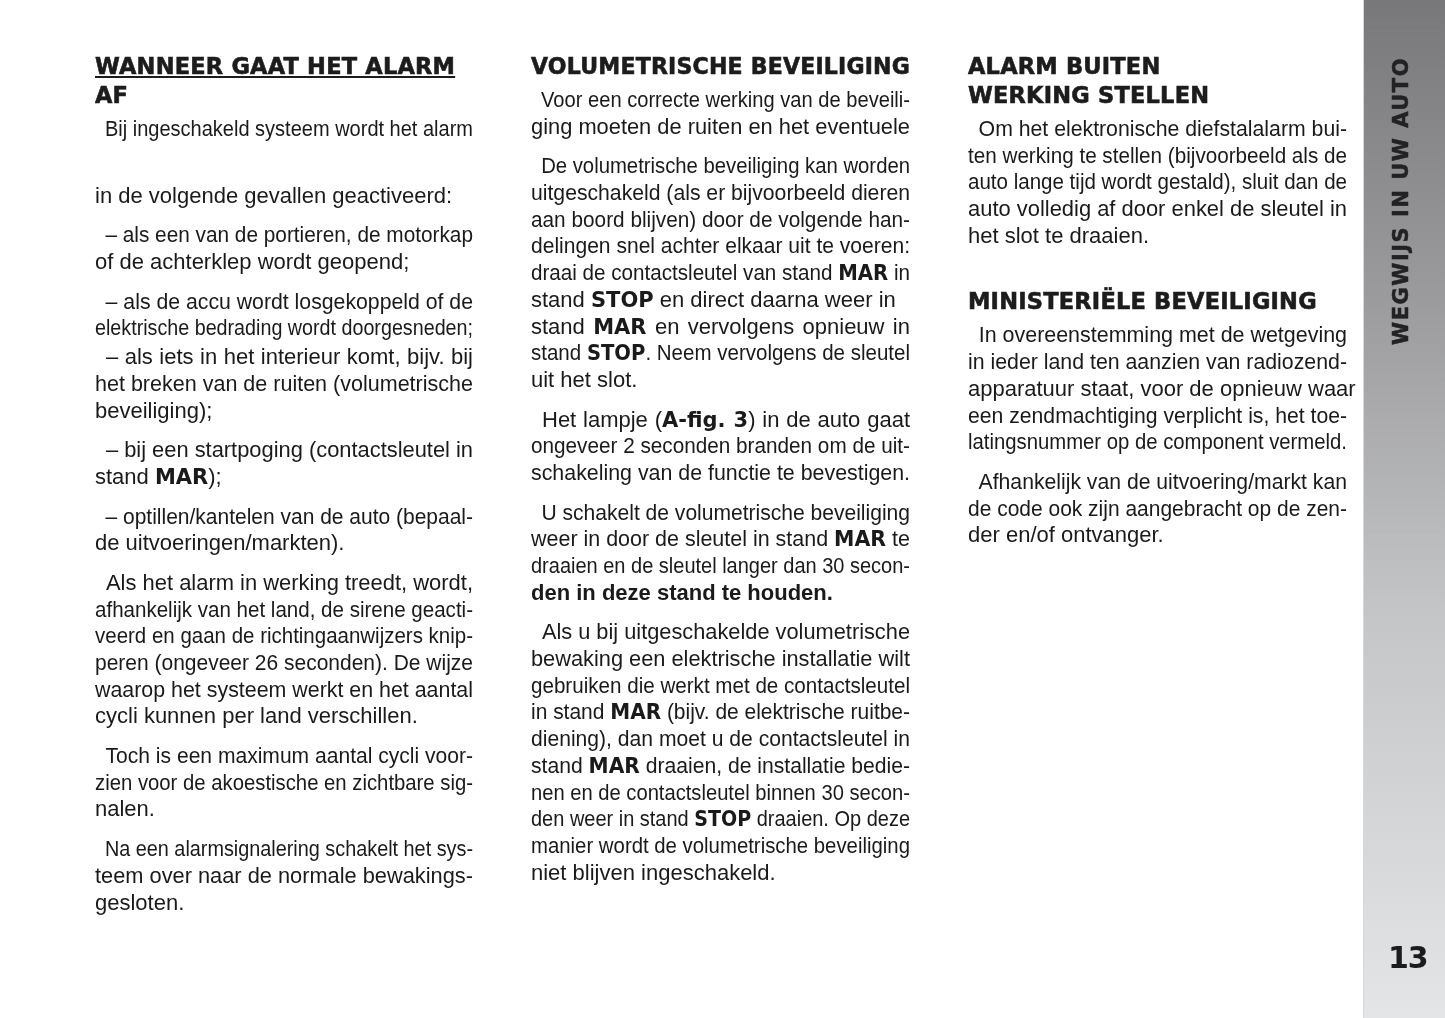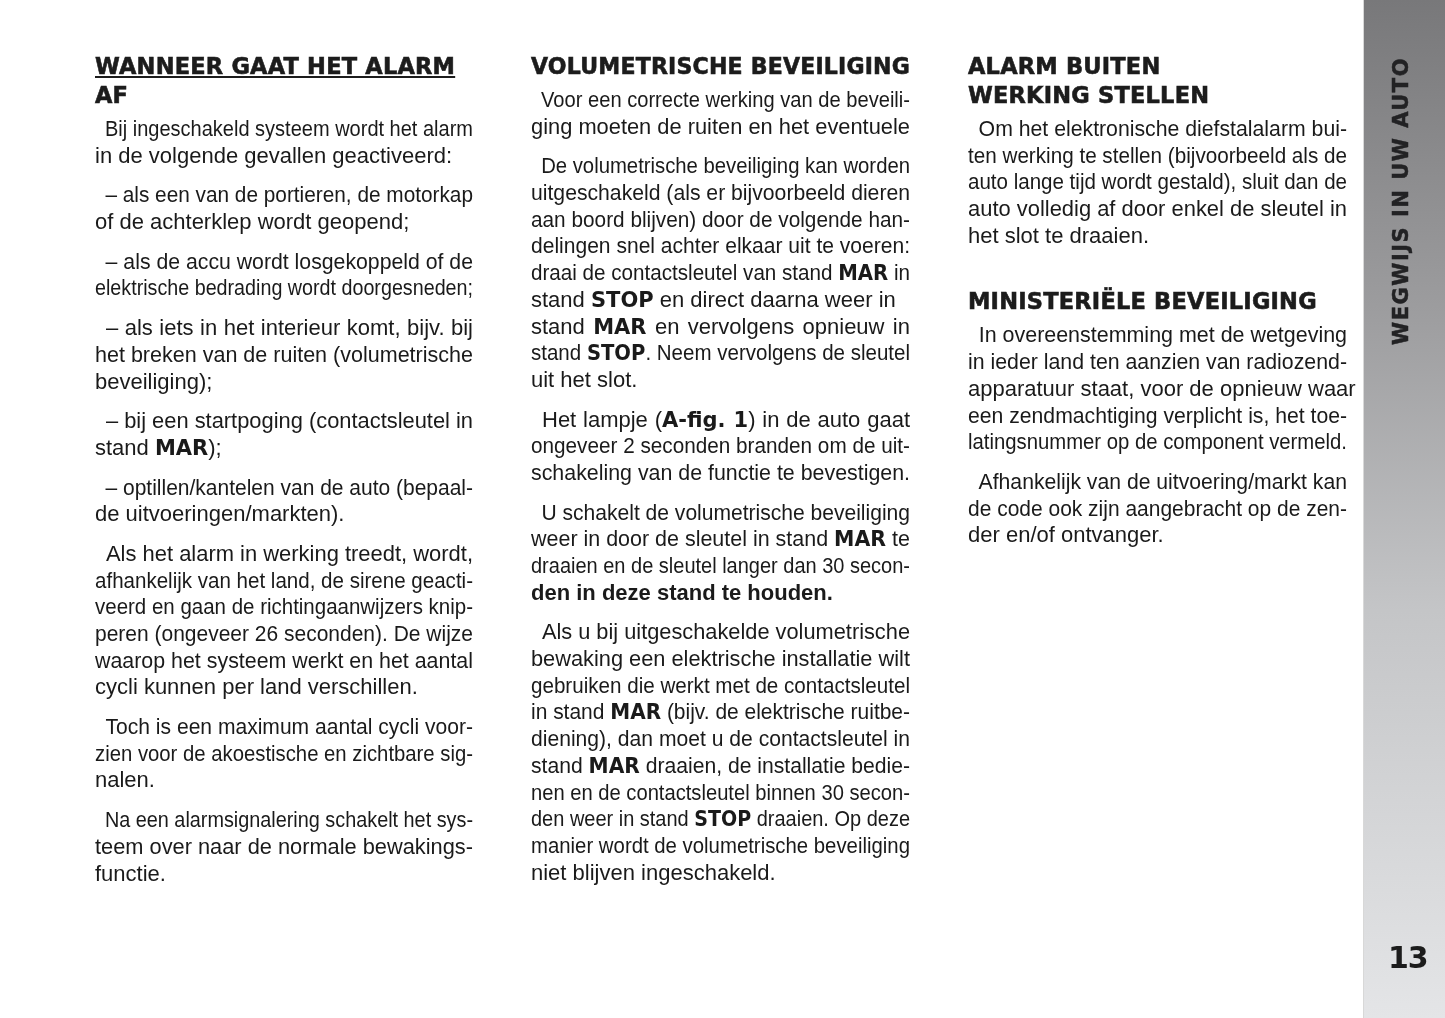--- a/index.html
+++ b/index.html
@@ -51,31 +51,31 @@
 <body>
 
 <div class="col col1">
     <section>
       <h2 class="heading" style="margin-bottom: 6px;">
         <span class="hl" style="display: block; width: max-content; text-decoration: underline;">WANNEER GAAT HET ALARM</span>
         <span class="hl" style="display: block; width: max-content;">AF</span>
       </h2>
       <div class="para">
         <span class="ln" style="white-space: nowrap; transform: scaleX(0.909234); width: 415.734px; text-align-last: left;"><span class="in"> Bij ingeschakeld systeem wordt het alarm</span></span>
-        <span class="ln last" style="white-space: nowrap;"><span class="in">in de volgende gevallen geactiveerd:</span></span>
+        <span class="ln last" style="white-space: nowrap; margin-top: 40px;"><span class="in">in de volgende gevallen geactiveerd:</span></span>
       </div>
       <div class="para" style="margin-top: 13px;">
         <span class="ln" style="white-space: nowrap; transform: scaleX(0.945185); width: 399.922px; text-align-last: left;"><span class="in"> – als een van de portieren, de motorkap</span></span>
         <span class="ln last" style="white-space: nowrap;"><span class="in">of de achterklep wordt geopend;</span></span>
       </div>
       <div class="para" style="margin-top: 13px;">
         <span class="ln" style="white-space: nowrap; transform: scaleX(0.965864); width: 391.359px; text-align-last: left;"><span class="in"> – als de accu wordt losgekoppeld of de</span></span>
         <span class="ln last" style="white-space: nowrap; transform: scaleX(0.895834); width: 421.953px; text-align-last: left;"><span class="in">elektrische bedrading wordt doorgesneden;</span></span>
       </div>
-      <div class="para" style="margin-top: 13px;">
+      <div class="para" style="margin-top: 2px;">
         <span class="ln" style="white-space: nowrap;"><span class="in" style="word-spacing: 0px;"> – als iets in het interieur komt, bijv. bij</span></span>
         <span class="ln" style="white-space: nowrap; transform: scaleX(0.978166); width: 386.438px; text-align-last: left;"><span class="in">het breken van de ruiten (volumetrische</span></span>
         <span class="ln last" style="white-space: nowrap;"><span class="in">beveiliging);</span></span>
       </div>
       <div class="para" style="margin-top: 13px;">
         <span class="ln" style="white-space: nowrap; transform: scaleX(0.993838); width: 380.344px; text-align-last: left;"><span class="in"> – bij een startpoging (contactsleutel in</span></span>
         <span class="ln last" style="white-space: nowrap;"><span class="in">stand <b>MAR</b>);</span></span>
       </div>
       <div class="para" style="margin-top: 13px;">
         <span class="ln" style="white-space: nowrap; transform: scaleX(0.953868); width: 396.281px; text-align-last: left;"><span class="in"> – optillen/kantelen van de auto (bepaal-</span></span>
@@ -90,21 +90,21 @@
         <span class="ln last" style="white-space: nowrap;"><span class="in">cycli kunnen per land verschillen.</span></span>
       </div>
       <div class="para" style="margin-top: 13px;">
         <span class="ln" style="white-space: nowrap; transform: scaleX(0.957151); width: 394.922px; text-align-last: left;"><span class="in"> Toch is een maximum aantal cycli voor-</span></span>
         <span class="ln" style="white-space: nowrap; transform: scaleX(0.92269); width: 409.672px; text-align-last: left;"><span class="in">zien voor de akoestische en zichtbare sig-</span></span>
         <span class="ln last" style="white-space: nowrap;"><span class="in">nalen.</span></span>
       </div>
       <div class="para" style="margin-top: 13px;">
         <span class="ln" style="white-space: nowrap; transform: scaleX(0.901241); width: 419.422px; text-align-last: left;"><span class="in"> Na een alarmsignalering schakelt het sys-</span></span>
         <span class="ln" style="white-space: nowrap; transform: scaleX(0.990745); width: 381.531px; text-align-last: left;"><span class="in">teem over naar de normale bewakings-</span></span>
-        <span class="ln last" style="white-space: nowrap;"><span class="in">functie.</span></span>
+        <span class="ln last" style="white-space: nowrap;"><span class="in">gesloten.</span></span>
       </div>
     </section>
   </div>
 <div class="col col2">
     <section>
       <h2 class="heading" style="margin-bottom: 6px;">
         <span class="hl" style="display: block; transform: scaleX(0.979249); transform-origin: left center; width: max-content;">VOLUMETRISCHE BEVEILIGING</span>
       </h2>
       <div class="para">
         <span class="ln" style="white-space: nowrap; transform: scaleX(0.914217); width: 414.562px; text-align-last: left;"><span class="in"> Voor een correcte werking van de beveili-</span></span>
@@ -115,21 +115,21 @@
         <span class="ln" style="white-space: nowrap; transform: scaleX(0.962425); width: 393.797px; text-align-last: left;"><span class="in">uitgeschakeld (als er bijvoorbeeld dieren</span></span>
         <span class="ln" style="white-space: nowrap; transform: scaleX(0.944695); width: 401.188px; text-align-last: left;"><span class="in">aan boord blijven) door de volgende han-</span></span>
         <span class="ln" style="white-space: nowrap; transform: scaleX(0.956467); width: 396.25px; text-align-last: left;"><span class="in">delingen snel achter elkaar uit te voeren:</span></span>
         <span class="ln" style="white-space: nowrap; transform: scaleX(0.937321); width: 404.344px; text-align-last: left;"><span class="in">draai de contactsleutel van stand <b>MAR</b> in</span></span>
         <span class="ln" style="white-space: nowrap; transform: scaleX(0.999959); width: 379.016px; text-align-last: left;"><span class="in">stand <b>STOP</b> en direct daarna weer in</span></span>
         <span class="ln" style="white-space: nowrap;"><span class="in" style="word-spacing: 0px;">stand <b>MAR</b> en vervolgens opnieuw in</span></span>
         <span class="ln" style="white-space: nowrap; transform: scaleX(0.932708); width: 406.344px; text-align-last: left;"><span class="in">stand <b>STOP</b>. Neem vervolgens de sleutel</span></span>
         <span class="ln last" style="white-space: nowrap;"><span class="in">uit het slot.</span></span>
       </div>
       <div class="para" style="margin-top: 13px;">
-        <span class="ln" style="white-space: nowrap;"><span class="in" style="word-spacing: 0px;"> Het lampje (<b>A-fig. 1</b>) in de auto gaat</span></span>
+        <span class="ln" style="white-space: nowrap;"><span class="in" style="word-spacing: 0px;"> Het lampje (<b>A-fig. 3</b>) in de auto gaat</span></span>
         <span class="ln" style="white-space: nowrap; transform: scaleX(0.941834); width: 402.406px; text-align-last: left;"><span class="in">ongeveer 2 seconden branden om de uit-</span></span>
         <span class="ln last" style="white-space: nowrap; transform: scaleX(0.971406); width: 390.156px; text-align-last: left;"><span class="in">schakeling van de functie te bevestigen.</span></span>
       </div>
       <div class="para" style="margin-top: 13px;">
         <span class="ln" style="white-space: nowrap; transform: scaleX(0.95658); width: 396.203px; text-align-last: left;"><span class="in"> U schakelt de volumetrische beveiliging</span></span>
         <span class="ln" style="white-space: nowrap; transform: scaleX(0.975704); width: 388.438px; text-align-last: left;"><span class="in">weer in door de sleutel in stand <b>MAR</b> te</span></span>
         <span class="ln" style="white-space: nowrap; transform: scaleX(0.908703); width: 417.078px; text-align-last: left;"><span class="in">draaien en de sleutel langer dan 30 secon-</span></span>
         <span class="ln last" style="white-space: nowrap; font-weight: bold;"><span class="in">den in deze stand te houden.</span></span>
       </div>
       <div class="para" style="margin-top: 13px;">

